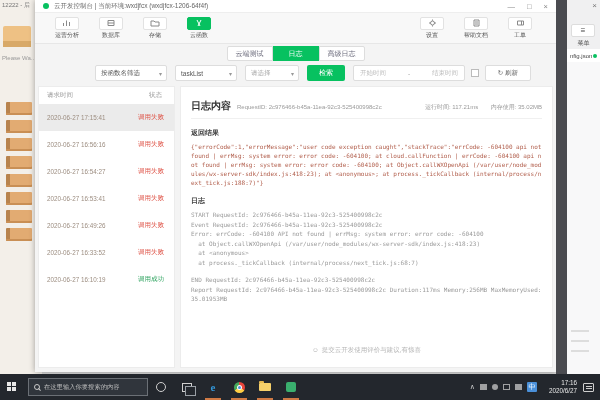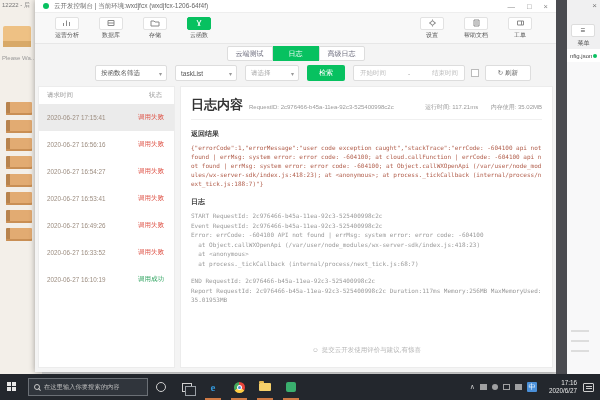--- a/index.html
+++ b/index.html
@@ -63,21 +63,21 @@
   .lrow.sel { background:#ebebeb; }
   .lrow .time { font-size:6.3px; color:#9c8d80; white-space:nowrap; }
   .lrow .status { font-size:6.5px; white-space:nowrap; }
   .lrow.fail .status { color:#de5246; }
   .lrow.success .status { color:#2ea35f; }
 
   
   #detail { flex:1; background:#fff; border:1px solid #ececec; position:relative; padding:8px 10px; overflow:hidden; }
   #detail-header { display:flex; justify-content:space-between; align-items:baseline;
                    border-bottom:1px solid #f0f0f0; padding-bottom:5px; }
-  #detail-title { font-size:13px; font-weight:bold; color:#333; }
+  #detail-title { font-size:10px; font-weight:bold; color:#333; }
   #detail-reqid { font-size:6px; color:#9a9a9a; margin-left:6px; }
   #detail-stats span { font-size:6px; color:#9a9a9a; margin-left:8px; white-space:nowrap; }
   .sec-title { font-size:7px; font-weight:bold; color:#444; margin-top:9px; }
   #result-body { margin-top:4px; font-size:6px; line-height:9px; color:#b2604e; word-break:break-all; }
   #loglines { margin-top:4px; }
   .logline { font-size:6px; line-height:9.5px; color:#9a9a9a; white-space:pre-wrap; word-break:break-all; min-height:8px; }
   #detail-footer { position:absolute; left:0; right:0; bottom:12px; text-align:center; font-size:6.5px; color:#b5b5b5; }
   #detail-footer .fb-icon { margin-right:3px; }
 
   

